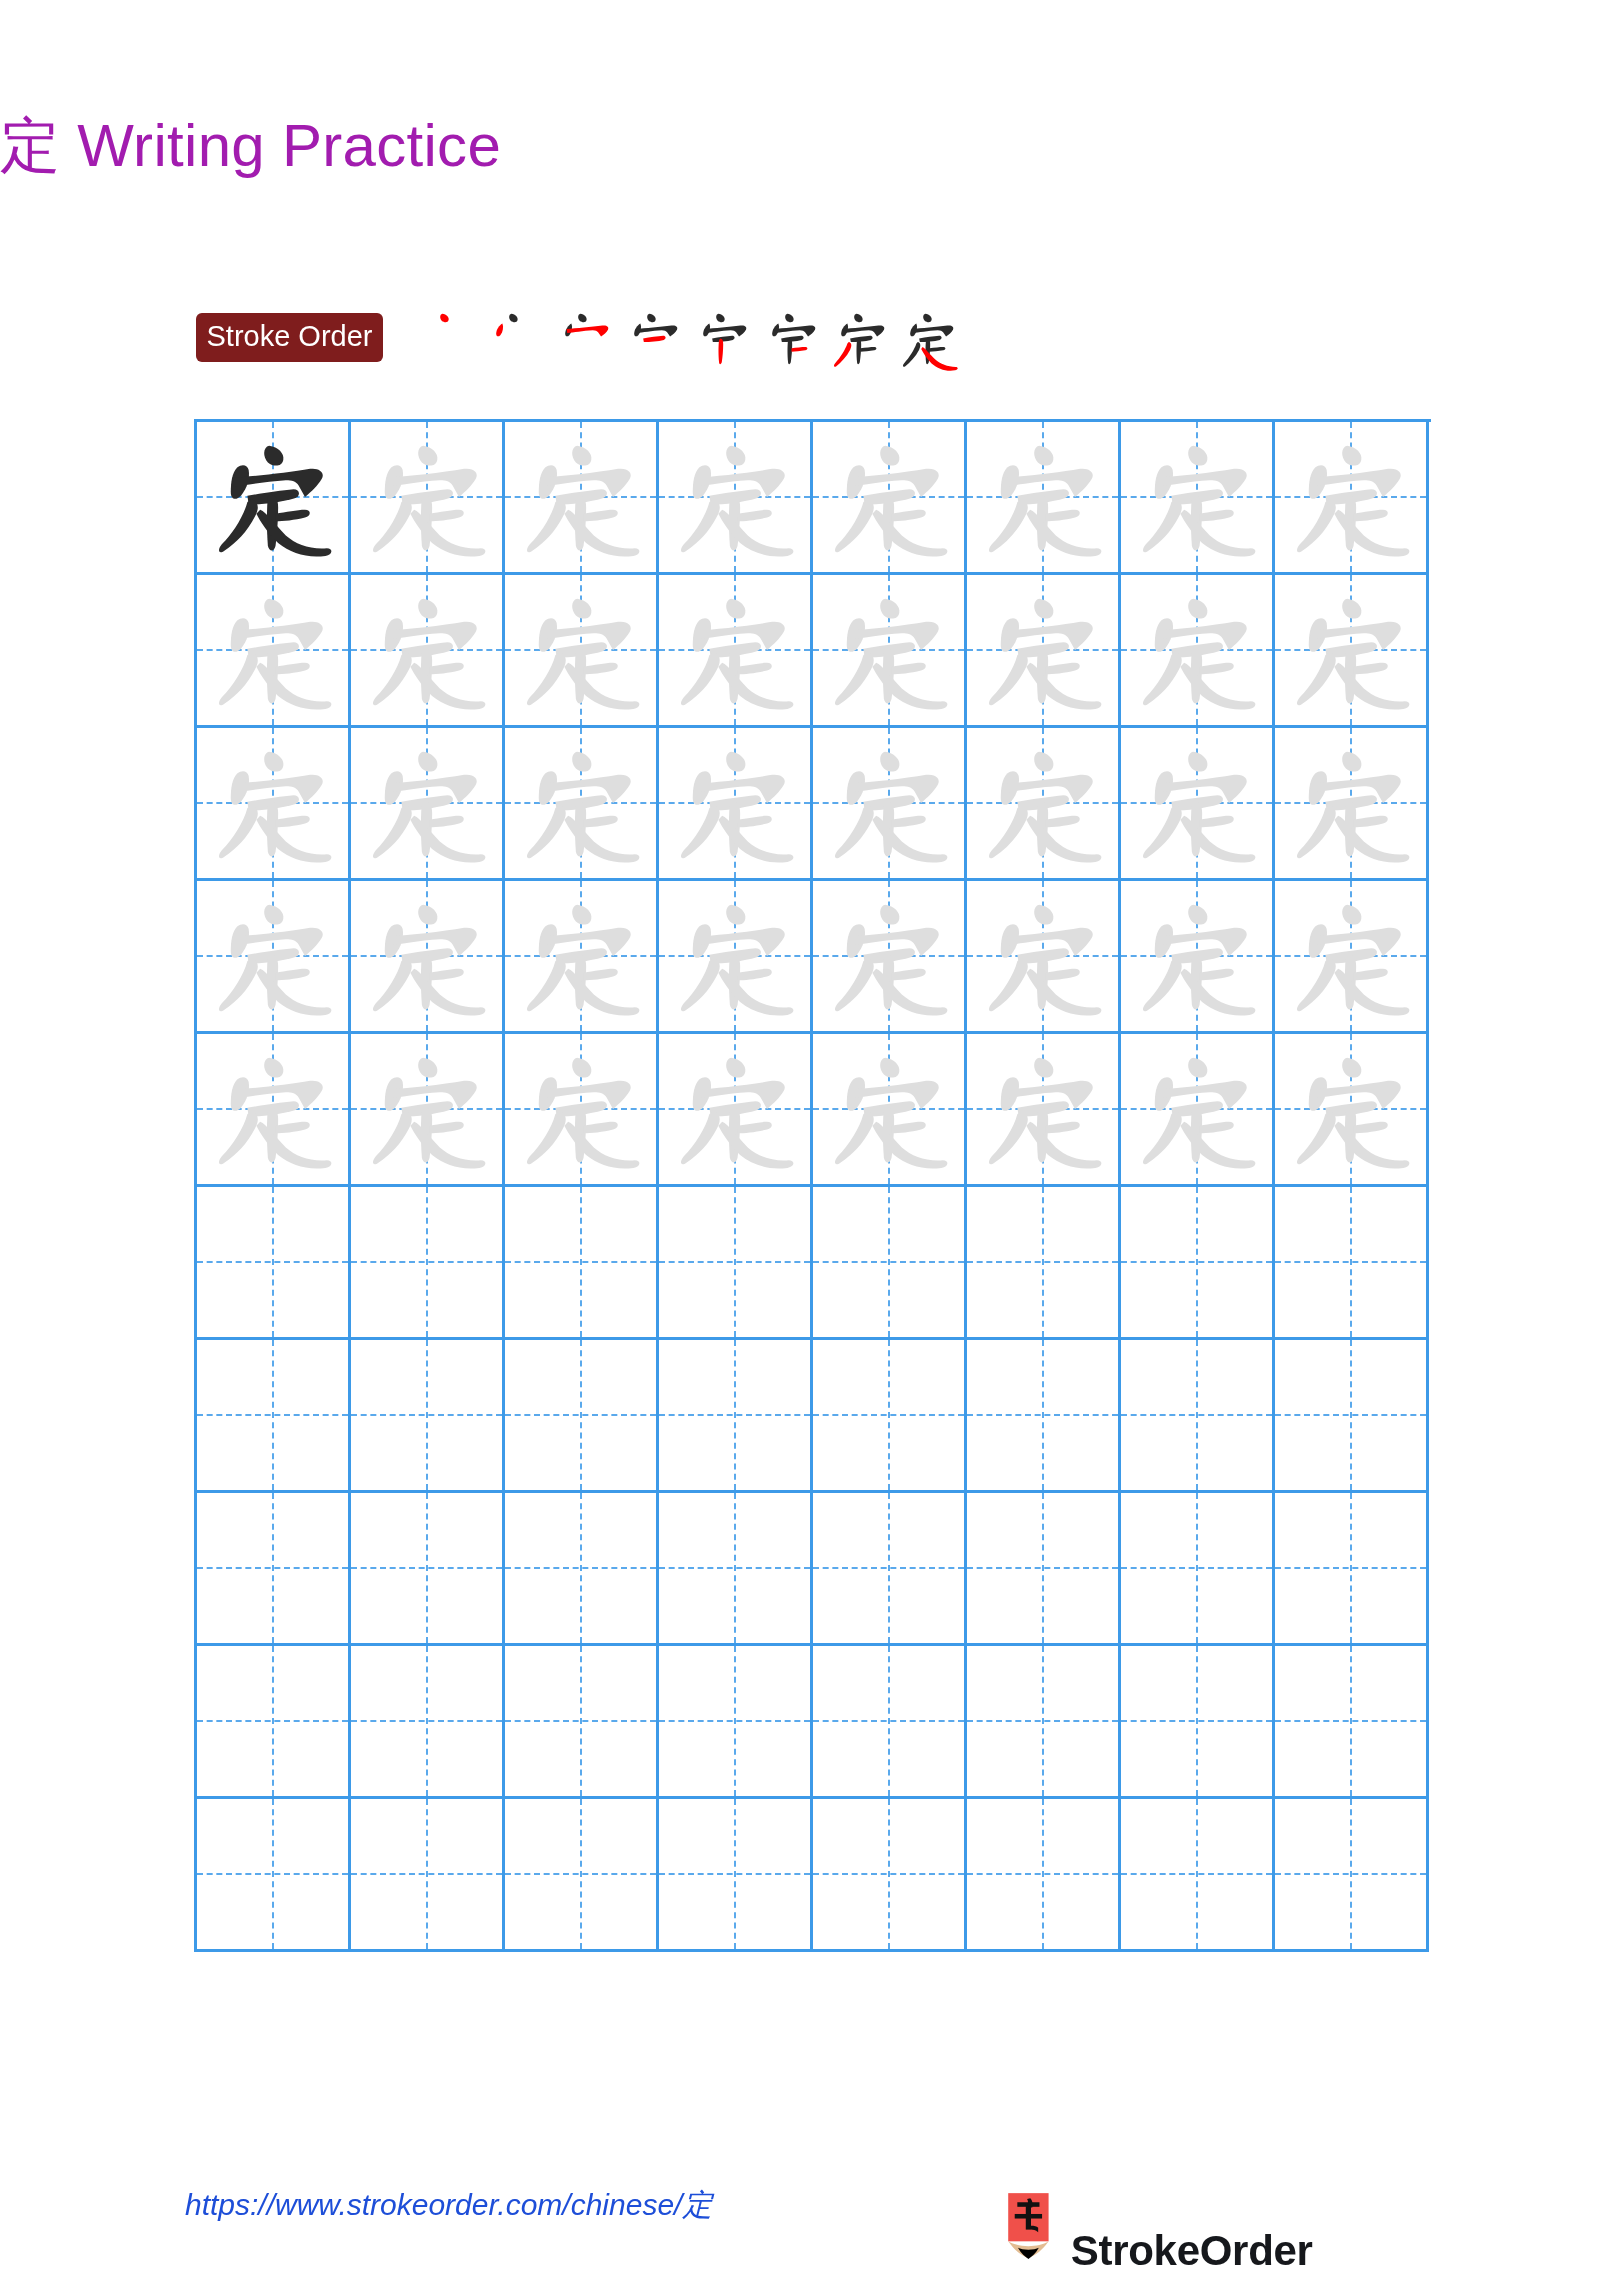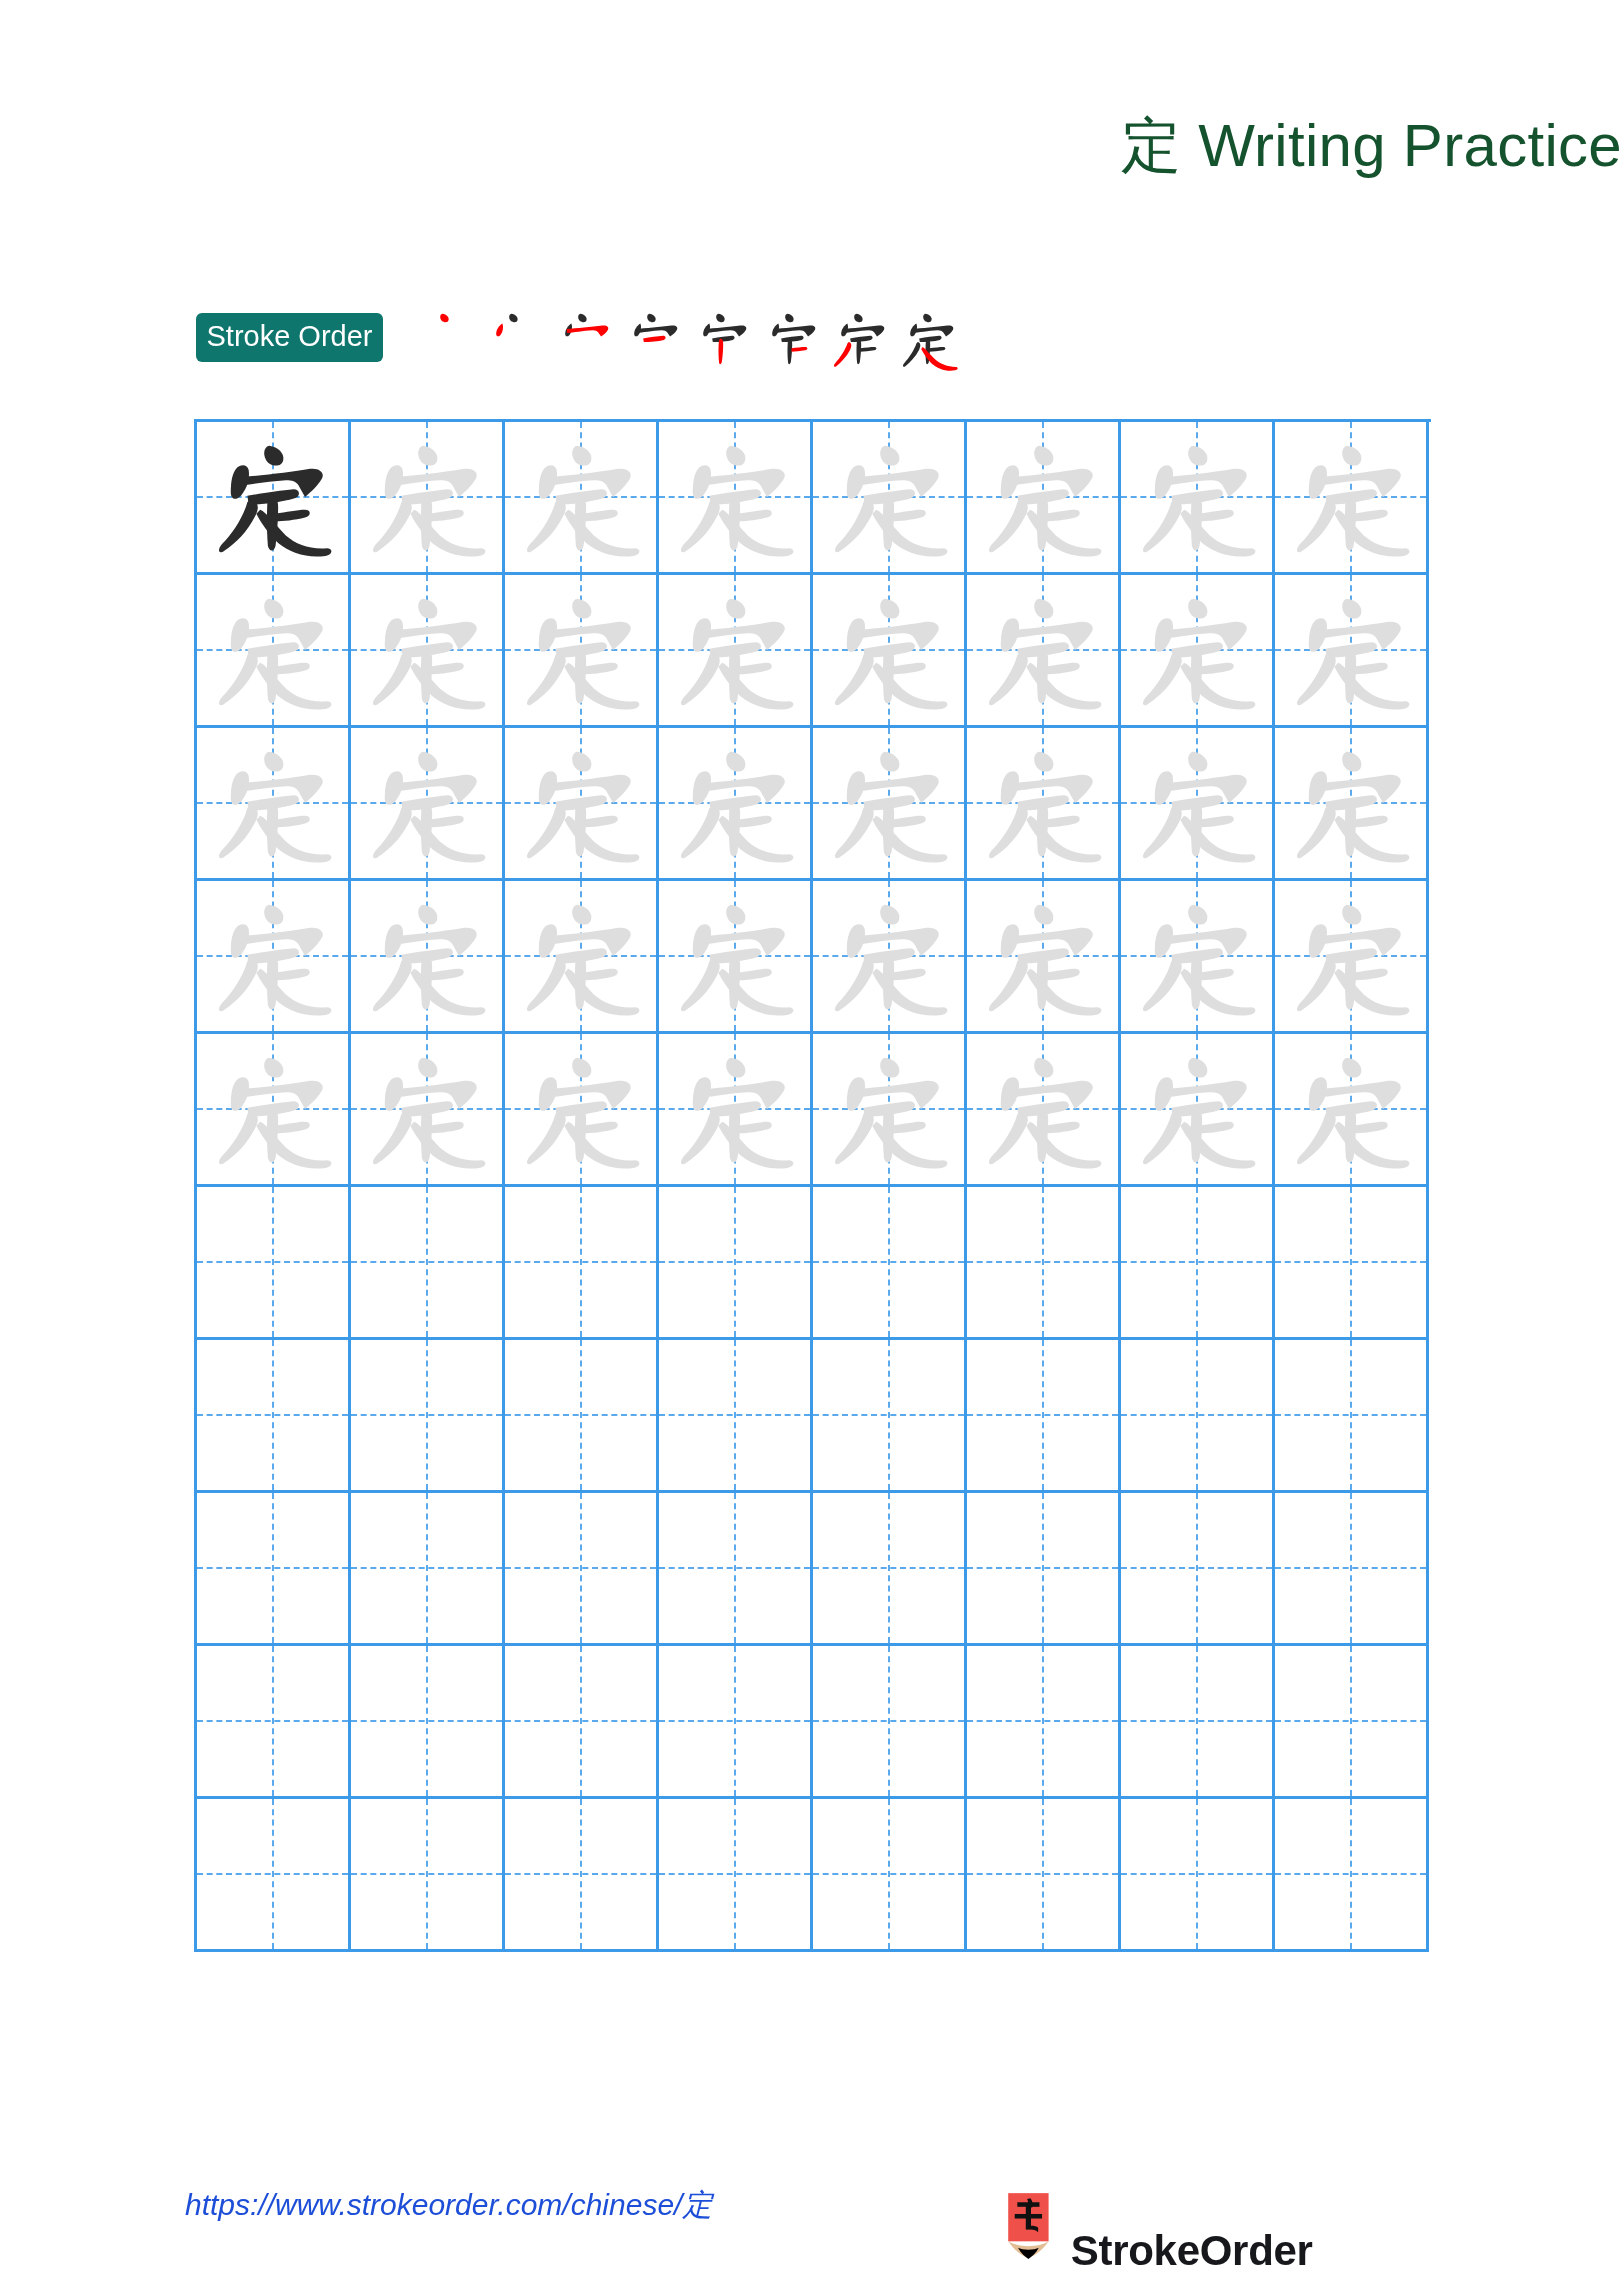--- a/index.html
+++ b/index.html
@@ -14,41 +14,41 @@
     position: relative;
     overflow: hidden;
   }
 
   
   .page-title {
     position: absolute;
     left: 0;
     top: 110px;
     width: 1622px;
-    text-align: right;
+    text-align: left;
     font-size: 60px;
     line-height: 72px;
-    color: #14532d;
+    color: #a21caf;
     font-weight: 400;
     letter-spacing: 0.3px;
     white-space: nowrap;
   }
 
   
   .stroke-order-row {
     position: absolute;
     left: 196px;
     top: 308px;
     width: 1237px;
     height: 79px;
     display: flex;
     align-items: flex-start;
   }
   .stroke-order-badge {
-    background: #0f766e;
+    background: #7f1d1d;
     color: #ffffff;
     font-size: 29px;
     line-height: 38px;
     padding: 4.6px 10.5px 7.2px 10.5px;
     border-radius: 5.9px;
     white-space: nowrap;
     font-weight: 400;
     margin-top: 4.6px;
   }
   .stroke-steps {

